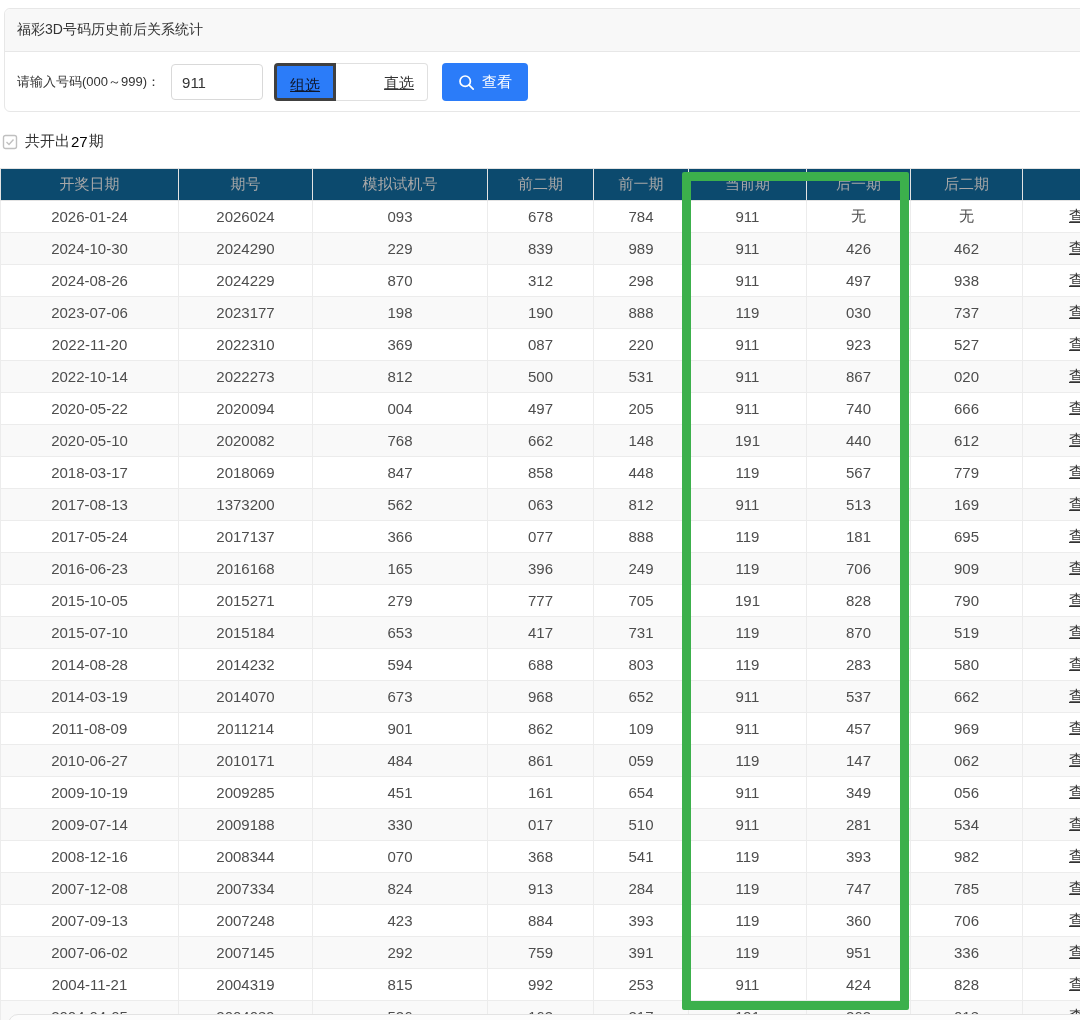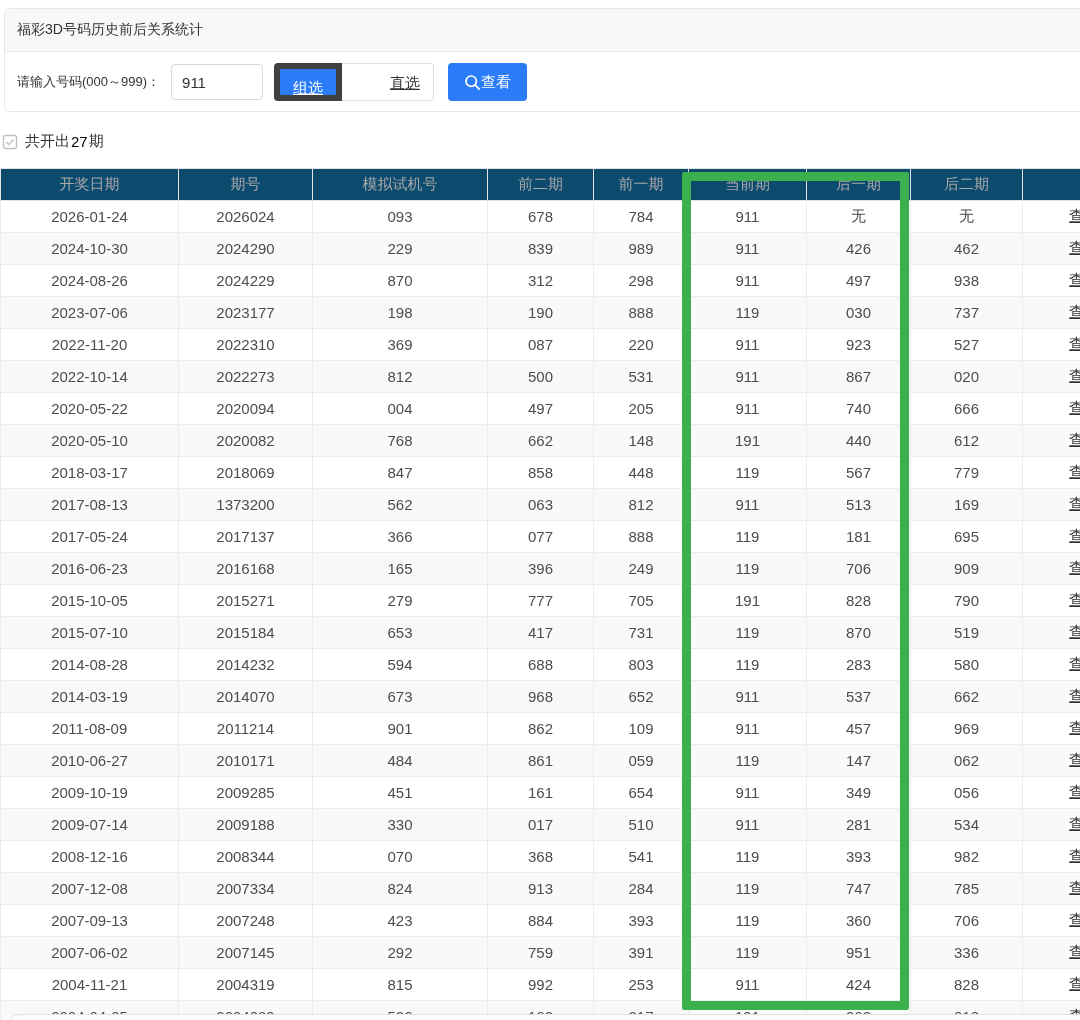--- a/index.html
+++ b/index.html
@@ -22,25 +22,25 @@
   .num-input {
     width:70px; height:34px; border:1px solid #d9d9d9; border-radius:4px;
     padding:0 10px; font-size:15px; color:#333; outline:none;
     font-family:"Liberation Sans","DejaVu Sans",sans-serif;
   }
   .segmented { display:flex; }
   .seg {
     height:38px; line-height:38px; padding:0 13px; font-size:15px;
     text-decoration:underline; cursor:pointer; box-sizing:border-box; user-select:none;
   }
-  .seg-active { background:#2b7cf9; color:#ffffff; border:6px solid #404040; border-radius:4px 0 0 4px; }
+  .seg-active { background:#2b7cf9; color:#0f172a; border:3px solid #404040; border-radius:4px 0 0 4px; }
   .seg-inactive { background:#fff; color:#333; border:1px solid #e0e0e0; border-left:none; border-radius:0 4px 4px 0;padding-left:48px; }
   .view-btn {
     height:38px; background:#2b7cf9; color:#fff; border:none; border-radius:4px;
-    padding:0 16px; font-size:15px; display:flex; align-items:center; 
+    padding:0 16px; font-size:15px; display:flex; align-items:center; gap:7px;
     cursor:pointer; margin-left:3px; font-family:inherit;
   }
   
   .summary { position:absolute; top:132px; left:2px; display:flex; align-items:center; font-size:15px; color:#333;justify-content:center; }
   .summary .chk { margin-right:7px; display:flex; align-items:center; }
   .count { color:#000000; margin:0 1px; }
   
   .table-wrap { position:absolute; top:168px; left:0; width:1080px; overflow:hidden; }
   table { border-collapse:collapse; table-layout:fixed; width:1130px; }
   th {

